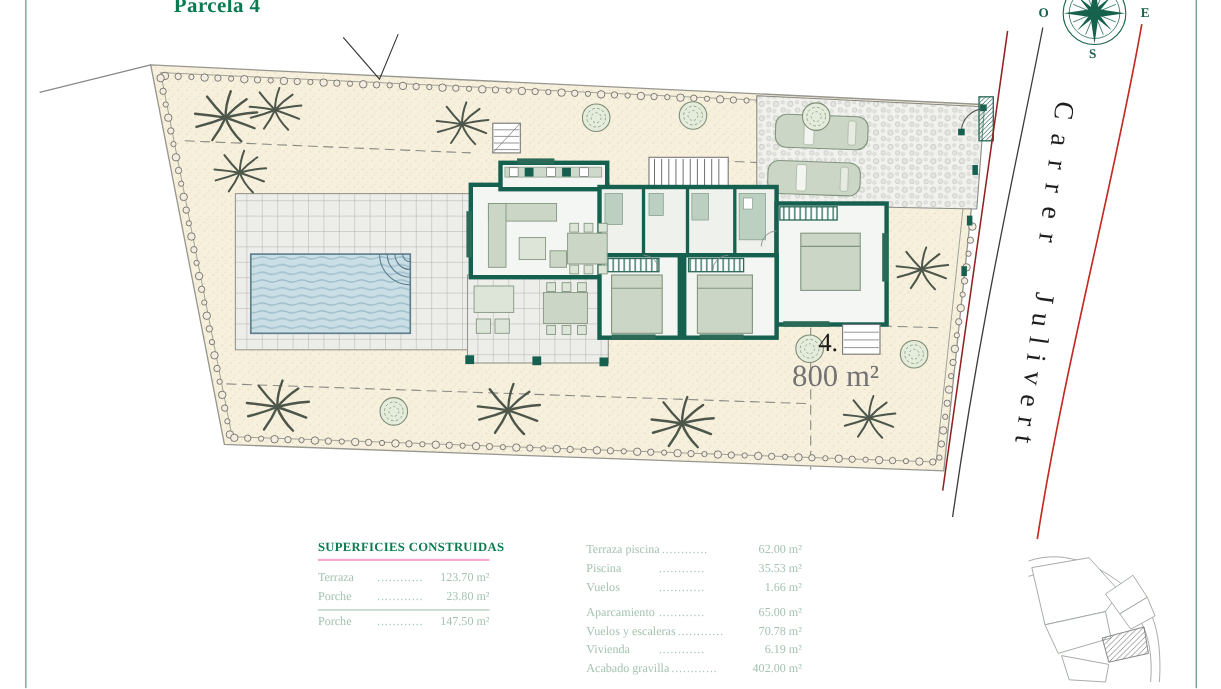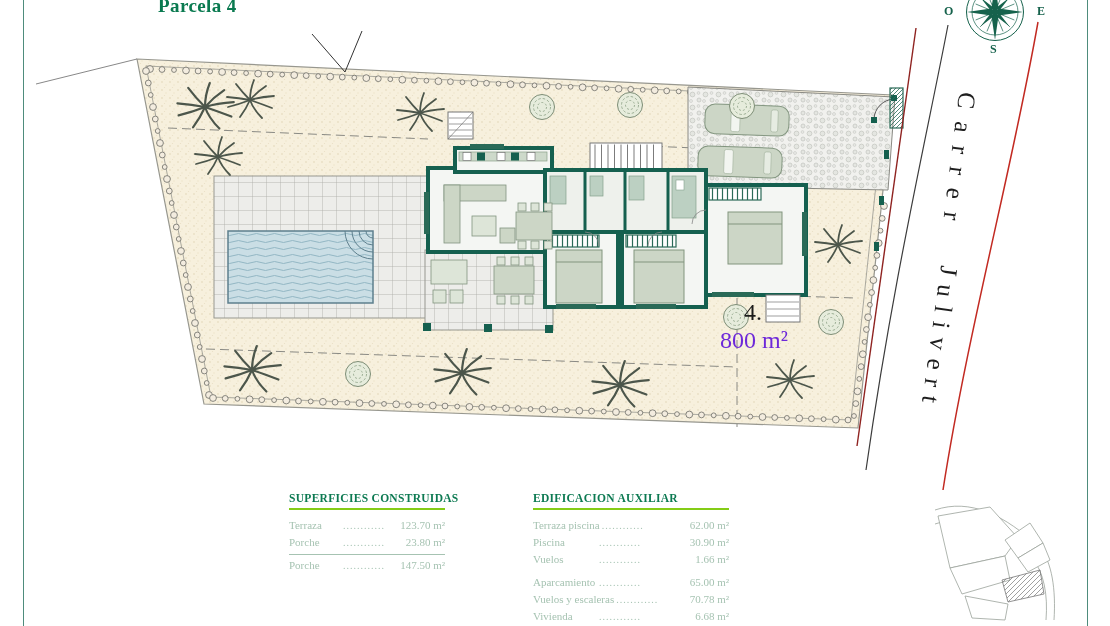--- a/index.html
+++ b/index.html
@@ -7,24 +7,24 @@
         font-family:Liberation Serif, serif;}
   .abs{position:absolute;}
   #plan-svg{position:absolute;left:0;top:0;}
   .page-border{position:absolute;top:0;width:1px;height:626px;background:#4e8c7c;}
   #page-title{left:158px;top:-5px;font-size:19px;font-weight:bold;color:#0a7a50;letter-spacing:.4px;}
   .street-word{color:#1e1e1e;font-size:25px;white-space:nowrap;transform-origin:0 0;}
   #street-word-1{left:981px;top:94px;transform:rotate(97deg);letter-spacing:13px;}
   #street-word-2{left:963px;top:268px;transform:rotate(98deg);letter-spacing:9px;}
   .compass-letter{font-size:12px;font-weight:bold;color:#16624c;}
   #parcel-number{left:744px;top:299px;font-size:24px;color:#1c1c1c;}
-  #parcel-area{left:720px;top:327px;font-size:24px;color:#6d28d9;text-align:right;}
+  #parcel-area{left:720px;top:327px;font-size:28px;color:#737373;text-align:right;}
   .stable{position:absolute;font-size:11px;color:#a6c3b2;}
   .stable .thead{font-size:11.5px;font-weight:bold;color:#0d7a52;letter-spacing:.3px;
-                 border-bottom:2px solid #84cc16;padding-bottom:4px;margin-bottom:7px;white-space:nowrap;}
+                 border-bottom:2px solid #f9a8d4;padding-bottom:4px;margin-bottom:7px;white-space:nowrap;}
   .trow{display:flex;align-items:baseline;height:17px;line-height:17px;white-space:nowrap;}
   .trow .lbl{min-width:52px;padding-right:2px;}
   #aux-table .trow .lbl{min-width:64px;}
   .trow .lead{flex:1;overflow:hidden;font-size:10px;letter-spacing:1px;}
   .trow .val{margin-left:auto;text-align:left;padding-left:4px;}
   .tsep{border-top:1.5px solid #a6c3b2;margin:3px 0 2px 0;}
   .tgap{height:6px;}
 </style>
 </head>
 <body>
@@ -525,51 +525,50 @@
     </div>
     <div class="tsep"></div>
     <div class="trow">
       <span class="lbl">Porche</span>
         <span class="lead">............</span>
         <span class="val">147.50 m²</span>
     </div>
   </div>
 
   <div id="aux-table" class="stable" style="left:533px;top:492px;width:196px">
-    <div class="thead">EDIFICACION AUXILIAR</div>
     <div class="trow">
       <span class="lbl">Terraza piscina</span>
         <span class="lead">............</span>
         <span class="val">62.00 m²</span>
     </div>
     <div class="trow">
       <span class="lbl">Piscina</span>
         <span class="lead">............</span>
-        <span class="val">30.90 m²</span>
+        <span class="val">35.53 m²</span>
     </div>
     <div class="trow">
       <span class="lbl">Vuelos</span>
         <span class="lead">............</span>
         <span class="val">1.66 m²</span>
     </div>
     <div class="tgap"></div>
     <div class="trow">
       <span class="lbl">Aparcamiento</span>
         <span class="lead">............</span>
         <span class="val">65.00 m²</span>
     </div>
     <div class="trow">
       <span class="lbl">Vuelos y escaleras</span>
         <span class="lead">............</span>
         <span class="val">70.78 m²</span>
     </div>
     <div class="trow">
       <span class="lbl">Vivienda</span>
         <span class="lead">............</span>
-        <span class="val">6.68 m²</span>
+        <span class="val">6.19 m²</span>
     </div>
     <div class="trow">
       <span class="lbl">Acabado gravilla</span>
         <span class="lead">............</span>
         <span class="val">402.00 m²</span>
     </div>
   </div>
 
 </div>
 

